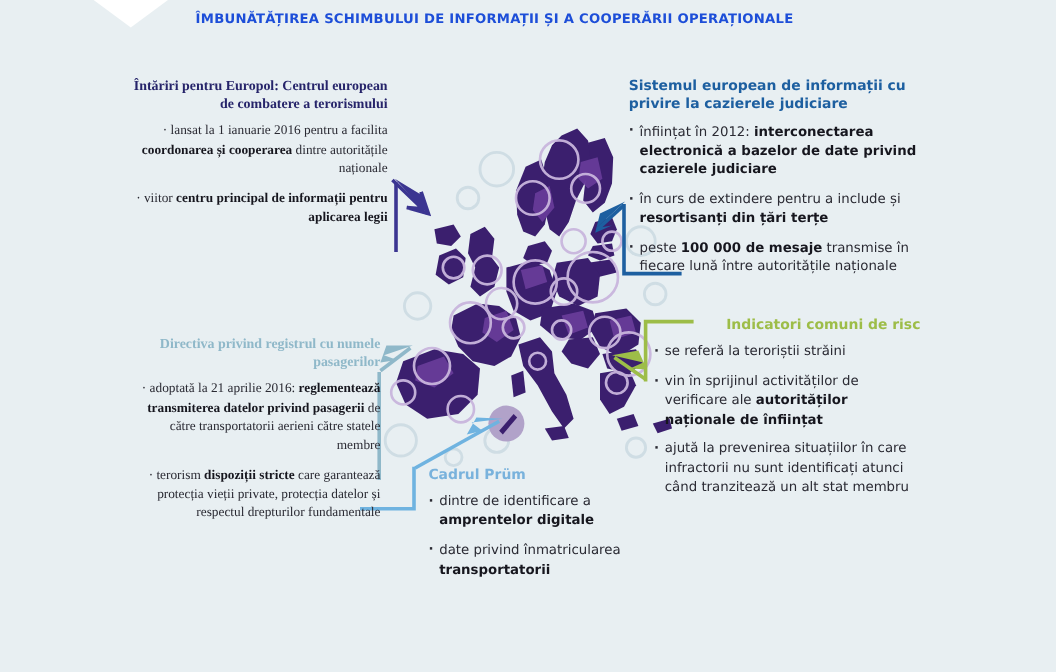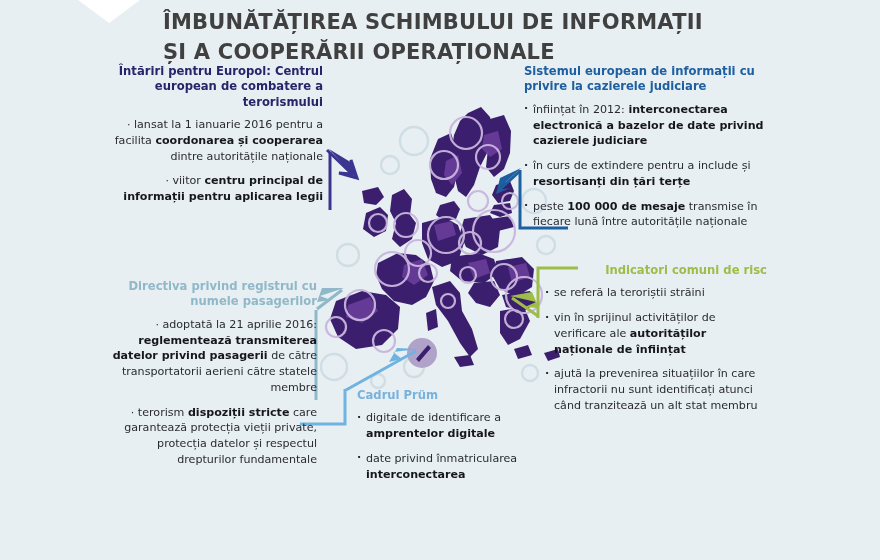--- a/index.html
+++ b/index.html
@@ -33,25 +33,25 @@
     border-right: 31px solid transparent;
     border-top: 23px solid #ffffff;
   }
 
   
   .page-title {
     position: absolute;
     left: 163px;
     top: 8px;
     width: 560px;
-    font-size: 21px;
+    font-size: 11px;
     font-weight: bold;
     line-height: 1.42;
     letter-spacing: 0.2px;
-    color: #404040;
+    color: #1d4ed8;
     text-transform: uppercase;
   }
 
   
   .block { position: absolute; }
   .block h3 {
     margin: 0 0 7px 0;
     font-size: 11.6px;
     font-weight: bold;
     line-height: 1.33;
@@ -65,21 +65,21 @@
     font-size: 11.1px;
     line-height: 1.42;
     color: #2a2a33;
     margin-bottom: 9px;
     position: relative;
   }
   .block li:last-child { margin-bottom: 0; }
   .block b { font-weight: bold; color: #16161e; }
 
   
-  .ra { text-align: right; }
+  .ra { text-align: right; font-family: Liberation Serif, serif; }
   .la { text-align: left; }
   .la li { padding-left: 9px; }
   .la li::before {
     content: "\00B7";
     position: absolute;
     left: 0;
     top: -0.5px;
     font-weight: bold;
   }
 
@@ -284,18 +284,18 @@
     <ul>
         <li><span>se referă la teroriștii străini</span></li>
         <li><span>vin în sprijinul activităților de verificare ale </span><b>autorităților naționale de înființat</b></li>
         <li><span>ajută la prevenirea situațiilor în care infractorii nu sunt identificați atunci când tranzitează un alt stat membru</span></li>
       </ul>
   </div>
 
   <div class="block la" id="blk-prum">
     <h3 class="h-ltblue" style="color: rgb(121, 178, 220);">Cadrul Prüm</h3>
     <ul>
-        <li><span>digitale de identificare a </span><b>amprentelor digitale</b></li>
-        <li><span>date privind înmatricularea </span><b>interconectarea</b></li>
+        <li><span>dintre de identificare a </span><b>amprentelor digitale</b></li>
+        <li><span>date privind înmatricularea </span><b>transportatorii</b></li>
       </ul>
   </div>
 
 </div>
 
 </body></html>

